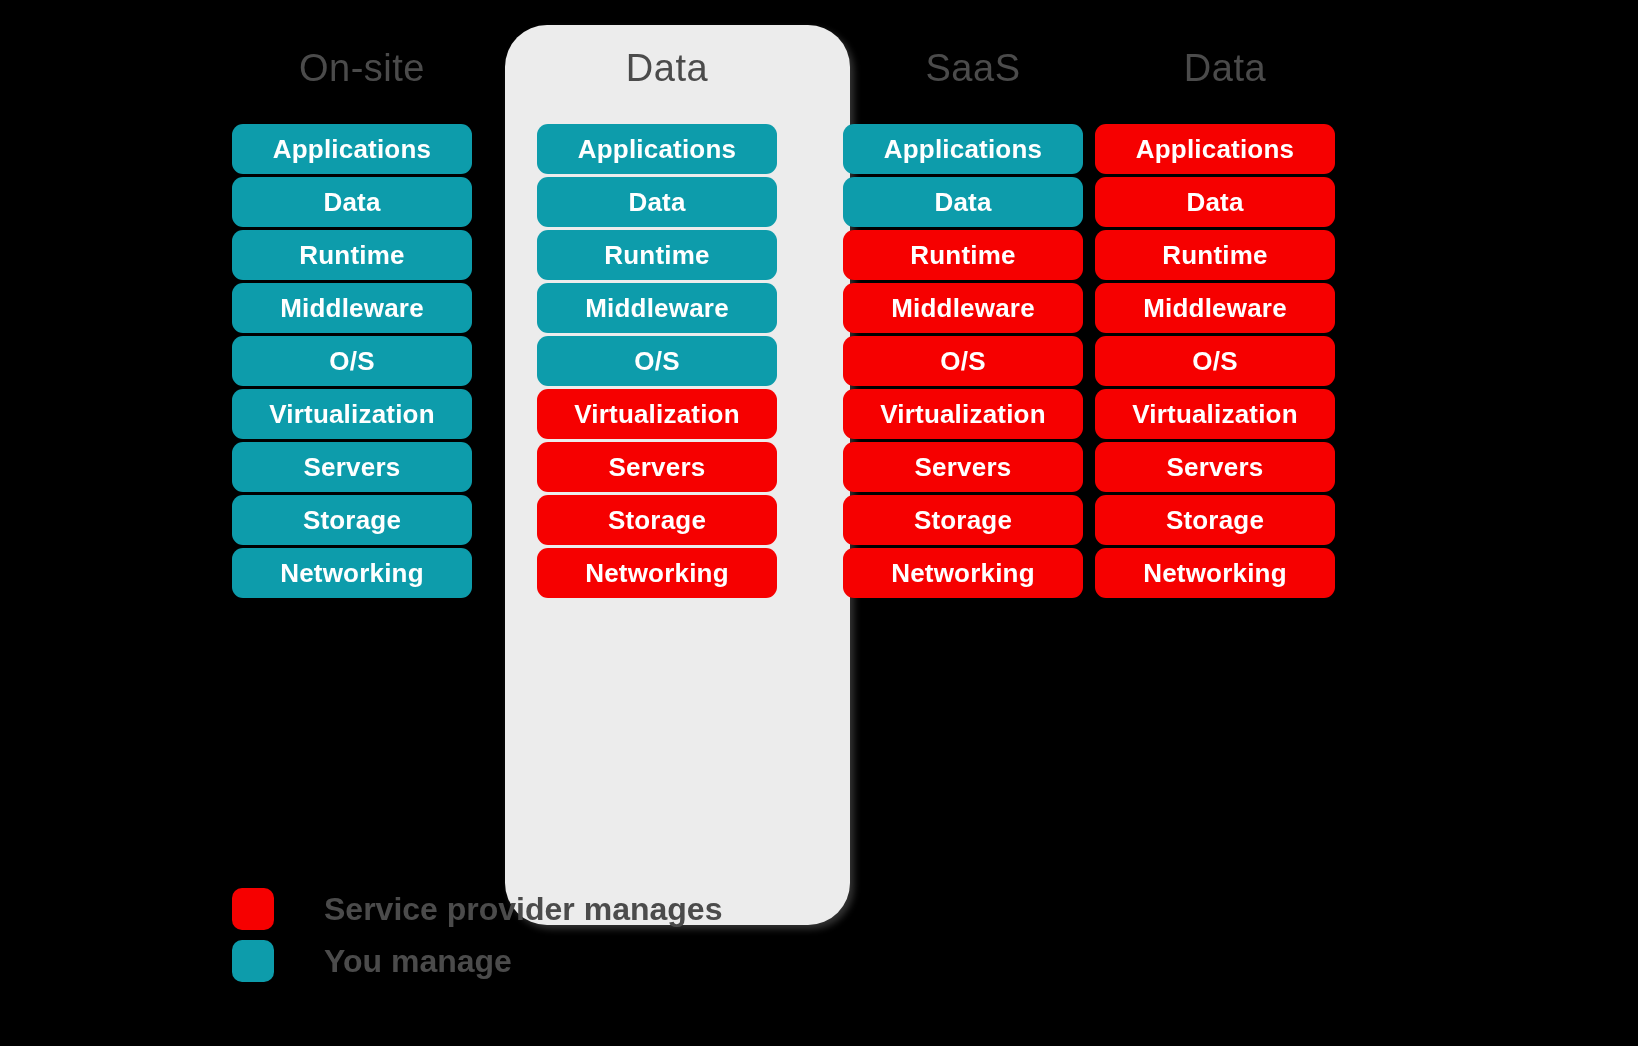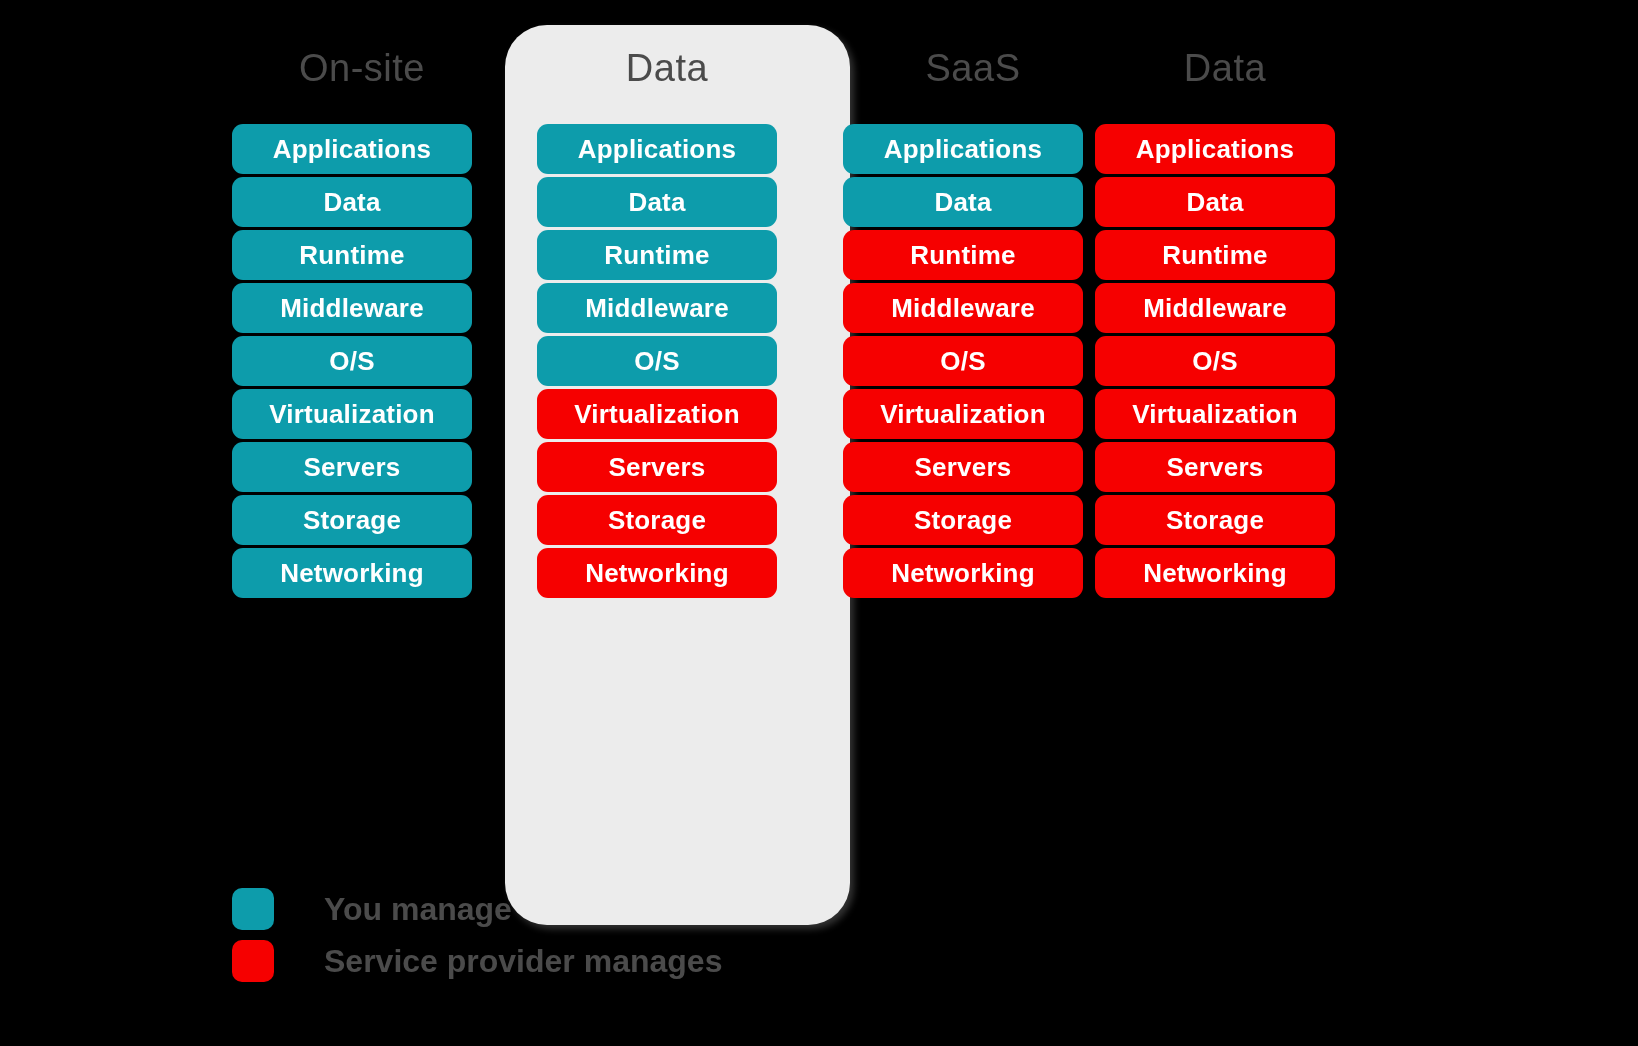--- a/index.html
+++ b/index.html
@@ -177,22 +177,22 @@
       <div class="layer prov">O/S</div>
       <div class="layer prov">Virtualization</div>
       <div class="layer prov">Servers</div>
       <div class="layer prov">Storage</div>
       <div class="layer prov">Networking</div>
     </div>
   </div>
 
   <div class="legend">
     <div class="legend-row">
+      <div class="legend-swatch prov"></div>
+      <div class="legend-label">Service provider manages</div>
+    </div>
+    <div class="legend-row">
       <div class="legend-swatch you"></div>
       <div class="legend-label">You manage</div>
-    </div>
-    <div class="legend-row">
-      <div class="legend-swatch prov"></div>
-      <div class="legend-label">Service provider manages</div>
     </div>
   </div>
 
 </div>
 
 </body></html>

